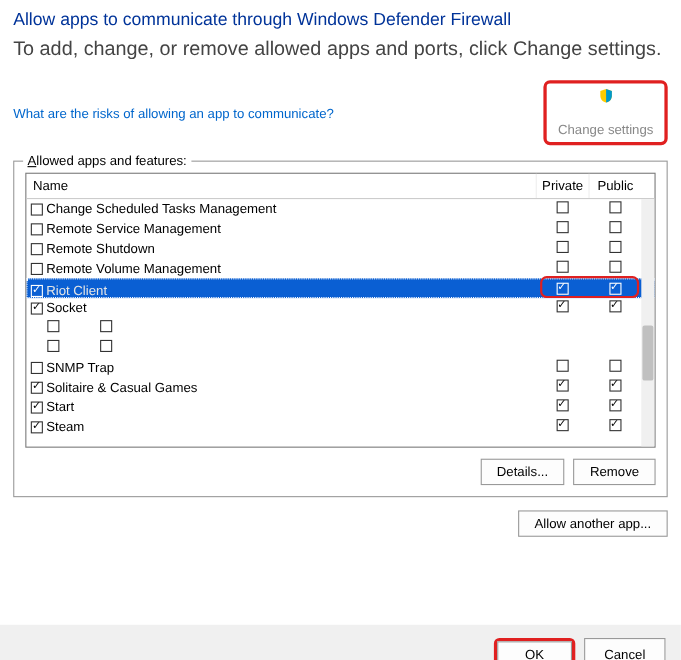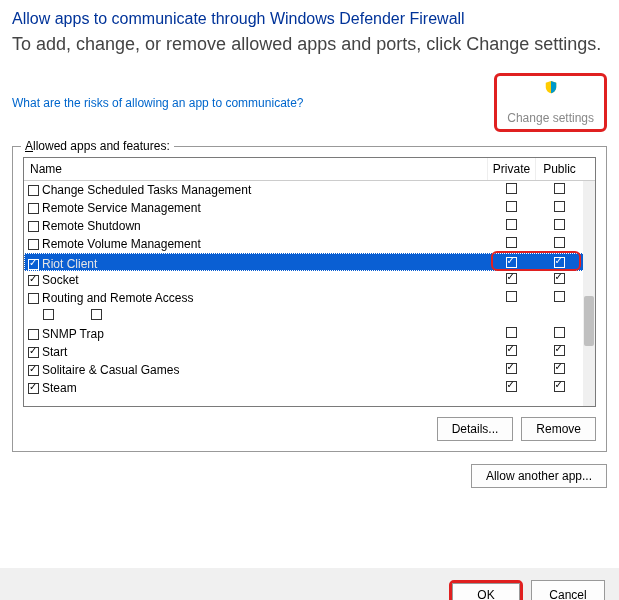--- a/index.html
+++ b/index.html
@@ -118,24 +118,20 @@
           <div class="row">
             <div class="cell-name">
               <span class="cb checked"></span>
               <span>Socket</span>
             </div>
             <div class="cell-cb"><span class="cb checked"></span></div>
             <div class="cell-cb"><span class="cb checked"></span></div>
             <div class="cell-scroll"></div>
           </div>
           <div class="row">
-            <div class="cell-name">
-              <span class="cb"></span>
-              <span>Routing and Remote Access</span>
-            </div>
             <div class="cell-cb"><span class="cb"></span></div>
             <div class="cell-cb"><span class="cb"></span></div>
             <div class="cell-scroll"></div>
           </div>
           <div class="row">
             <div class="cell-cb"><span class="cb"></span></div>
             <div class="cell-cb"><span class="cb"></span></div>
             <div class="cell-scroll"></div>
           </div>
           <div class="row">
@@ -143,30 +139,30 @@
               <span class="cb"></span>
               <span>SNMP Trap</span>
             </div>
             <div class="cell-cb"><span class="cb"></span></div>
             <div class="cell-cb"><span class="cb"></span></div>
             <div class="cell-scroll"></div>
           </div>
           <div class="row">
             <div class="cell-name">
               <span class="cb checked"></span>
-              <span>Start</span>
+              <span>Solitaire &amp; Casual Games</span>
             </div>
             <div class="cell-cb"><span class="cb checked"></span></div>
             <div class="cell-cb"><span class="cb checked"></span></div>
             <div class="cell-scroll"></div>
           </div>
           <div class="row">
             <div class="cell-name">
               <span class="cb checked"></span>
-              <span>Solitaire &amp; Casual Games</span>
+              <span>Start</span>
             </div>
             <div class="cell-cb"><span class="cb checked"></span></div>
             <div class="cell-cb"><span class="cb checked"></span></div>
             <div class="cell-scroll"></div>
           </div>
           <div class="row">
             <div class="cell-name">
               <span class="cb checked"></span>
               <span>Steam</span>
             </div>

